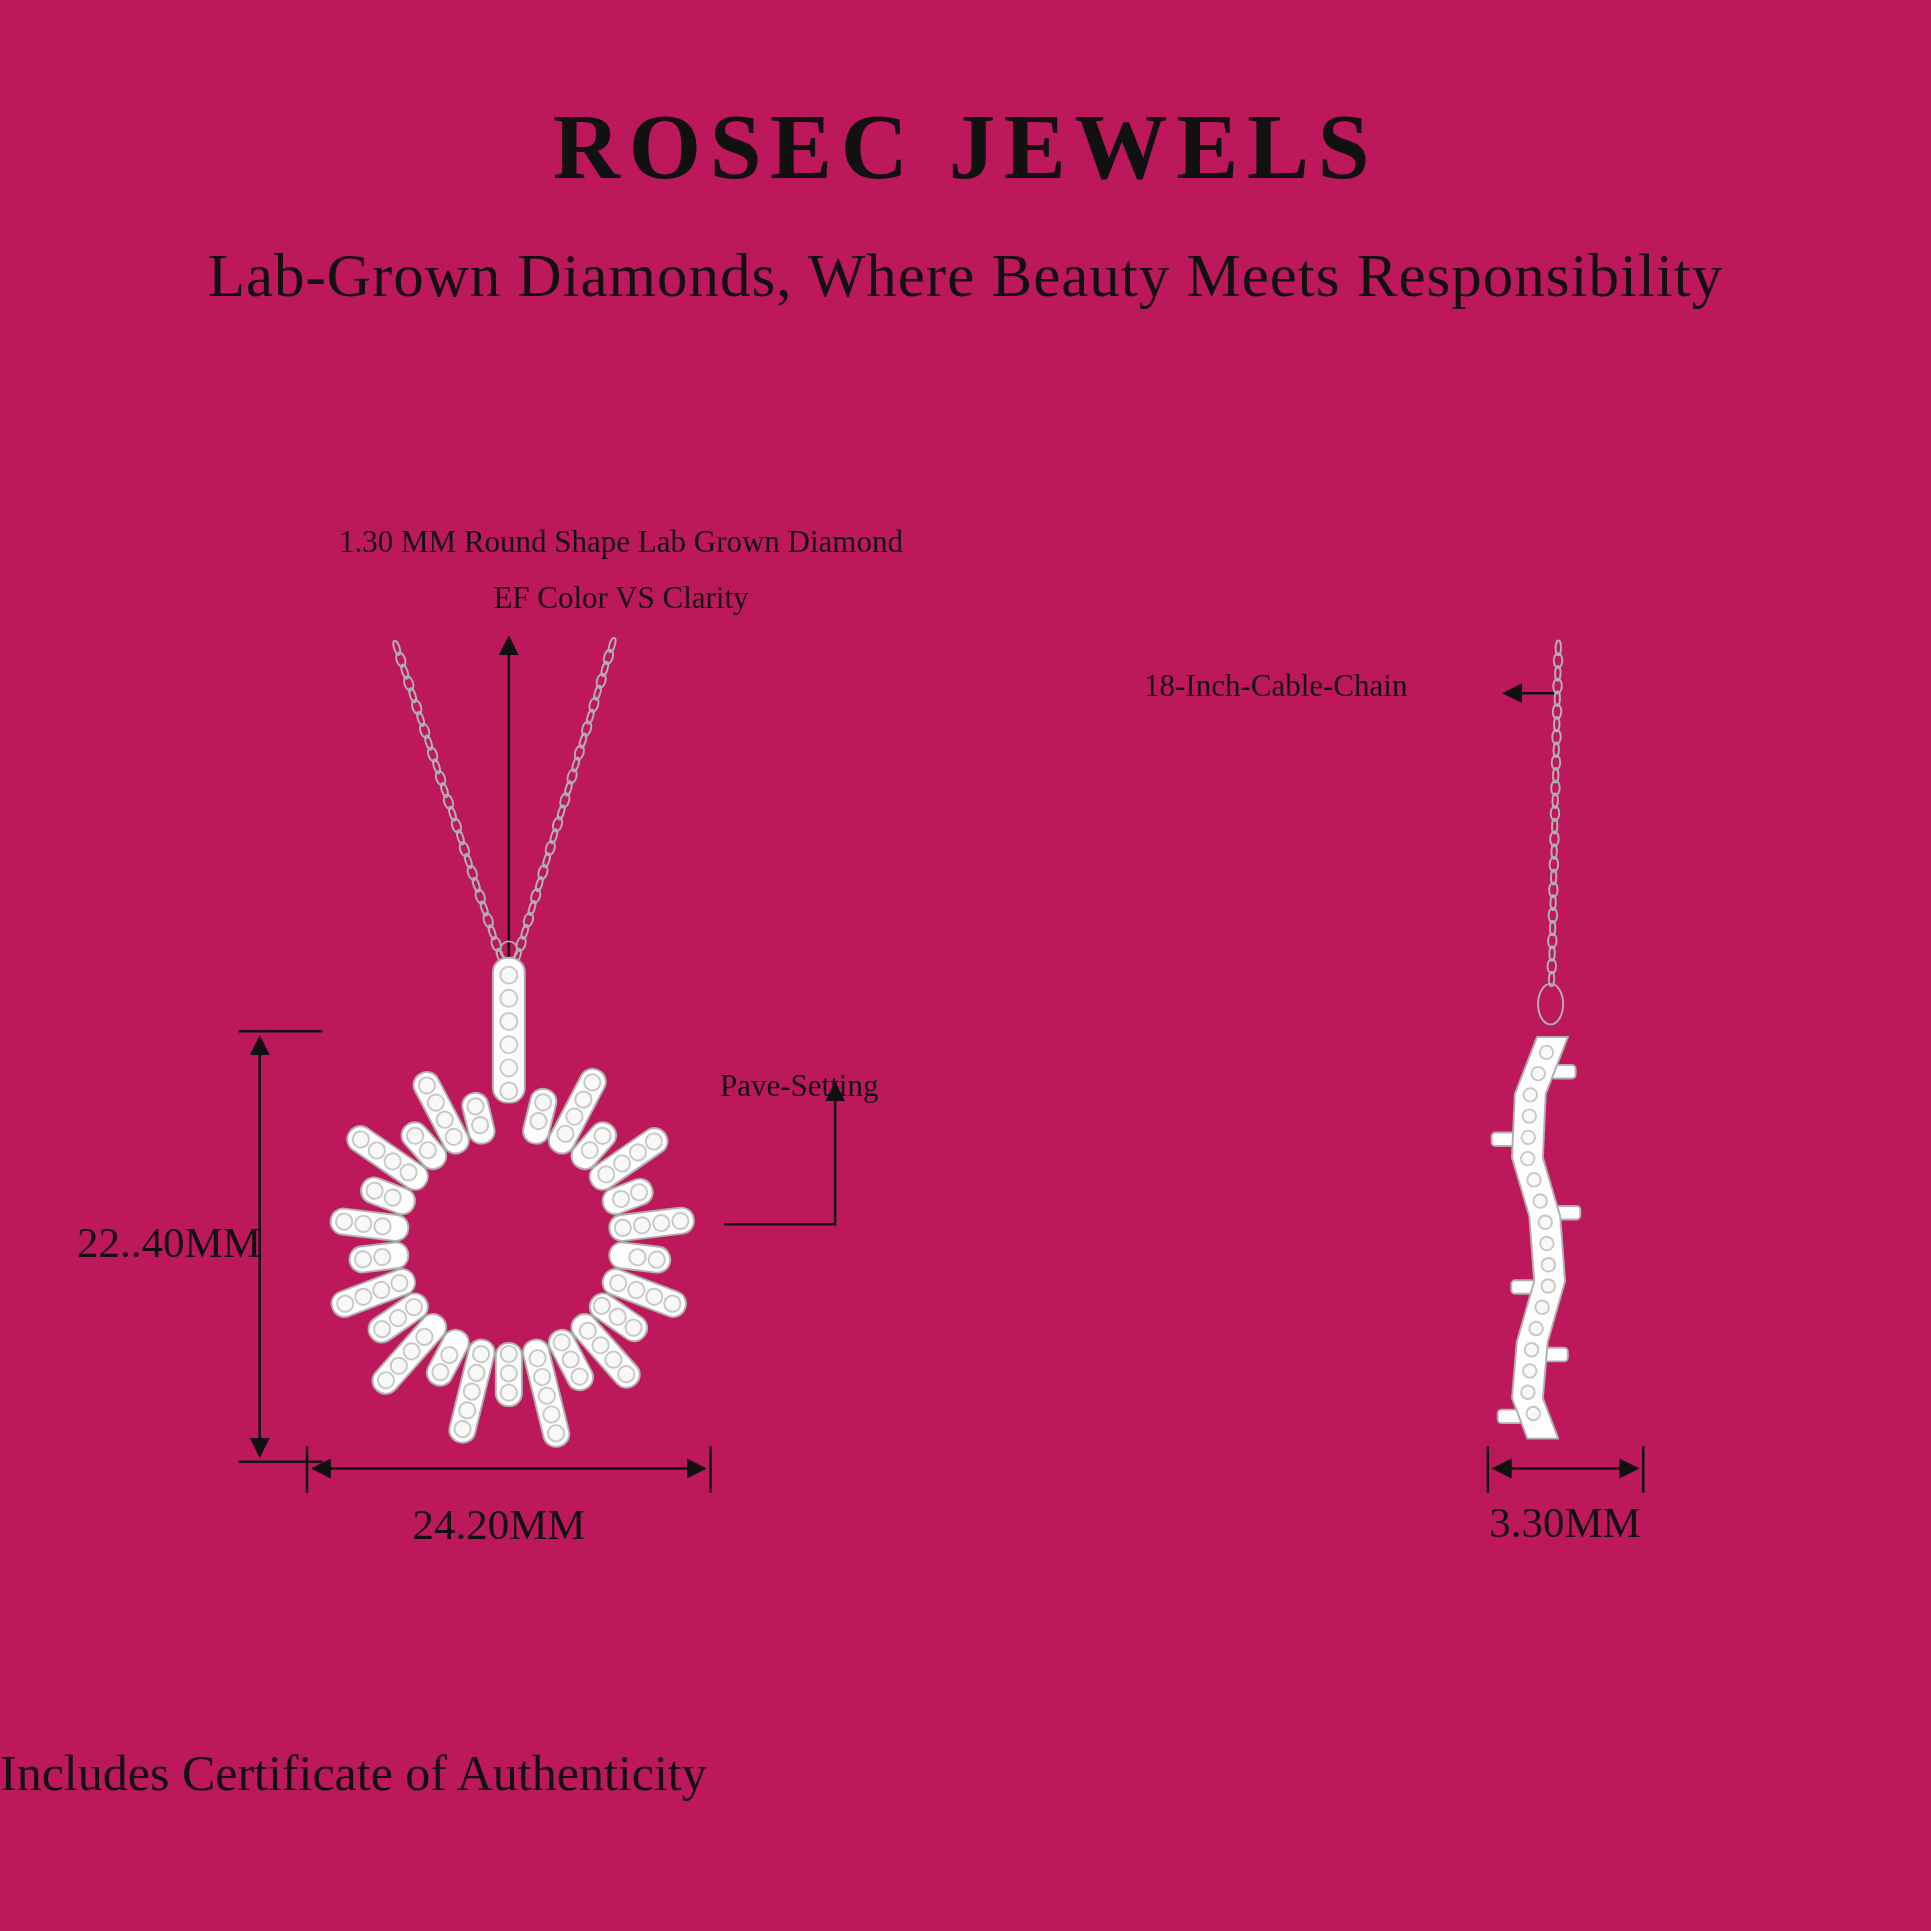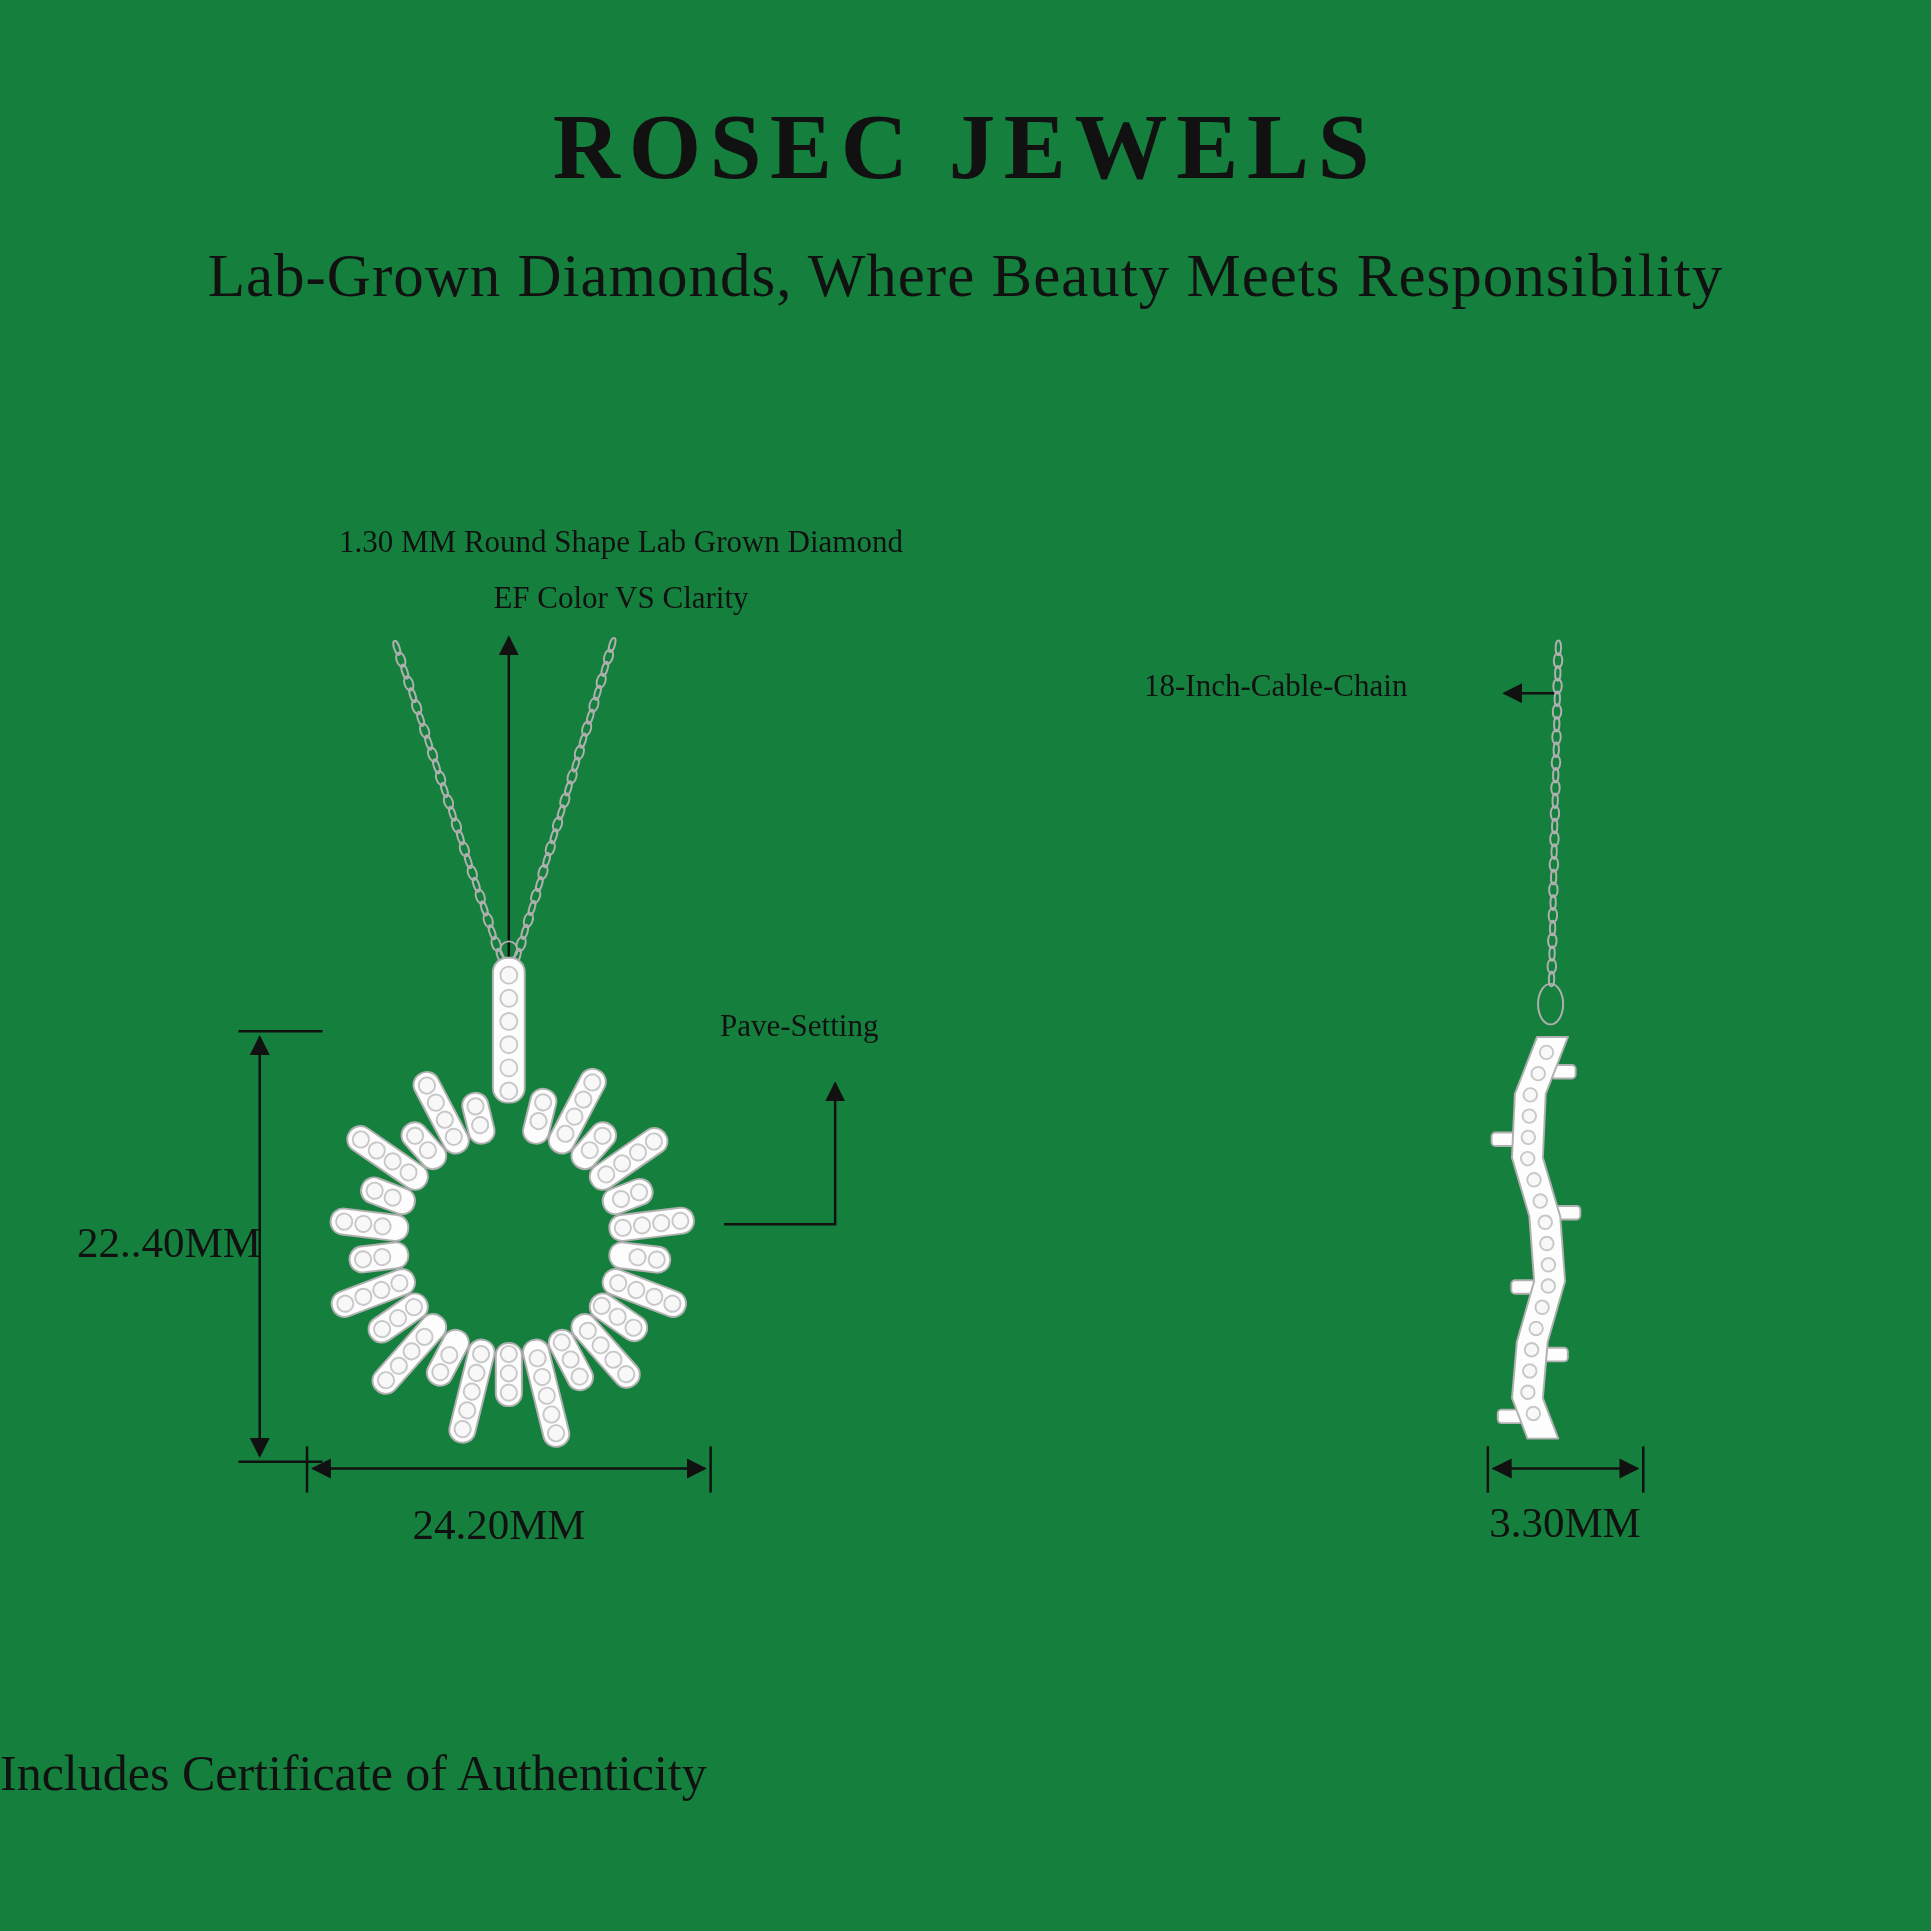--- a/index.html
+++ b/index.html
@@ -1,25 +1,25 @@
 <!DOCTYPE html>
 <html><head>
 <meta charset="utf-8">
 <style>
   html,body{margin:0;padding:0;background:#ffffff;}
-  #canvas{position:relative;width:1931px;height:1931px;background:#15803d;
+  #canvas{position:relative;width:1931px;height:1931px;background:#be185d;
           font-family:"Liberation Serif",serif;color:#111;overflow:hidden;}
   .brand{position:absolute;top:93px;left:0;width:100%;text-align:center;
          font-size:93px;font-weight:700;letter-spacing:8.7px;}
   .tagline{position:absolute;top:241px;left:0;width:100%;text-align:center;
            font-size:61px;font-weight:400;letter-spacing:1px;}
   .note{position:absolute;font-size:31px;white-space:nowrap;text-align:center;}
   .diamond-note{left:339px;top:514px;line-height:56px;}
   .chain-note{left:1144px;top:668px;}
-  .pave-note{left:720px;top:1008px;font-family:Liberation Serif, serif;}
+  .pave-note{left:720px;top:1068px;font-family:Liberation Serif, serif;}
   .dim{position:absolute;font-size:43px;white-space:nowrap;}
   .dim-h{left:77px;top:1218px;}
   .dim-w{left:393px;top:1500px;width:212px;text-align:center;}
   .dim-d{left:1459px;top:1498px;width:212px;text-align:center;}
   .footer-note{position:absolute;top:1744px;left:0;width:100%;text-align:left;font-size:50px;}
   #jewelry-art{position:absolute;left:0;top:0;}
 </style>
 </head>
 <body>
 

